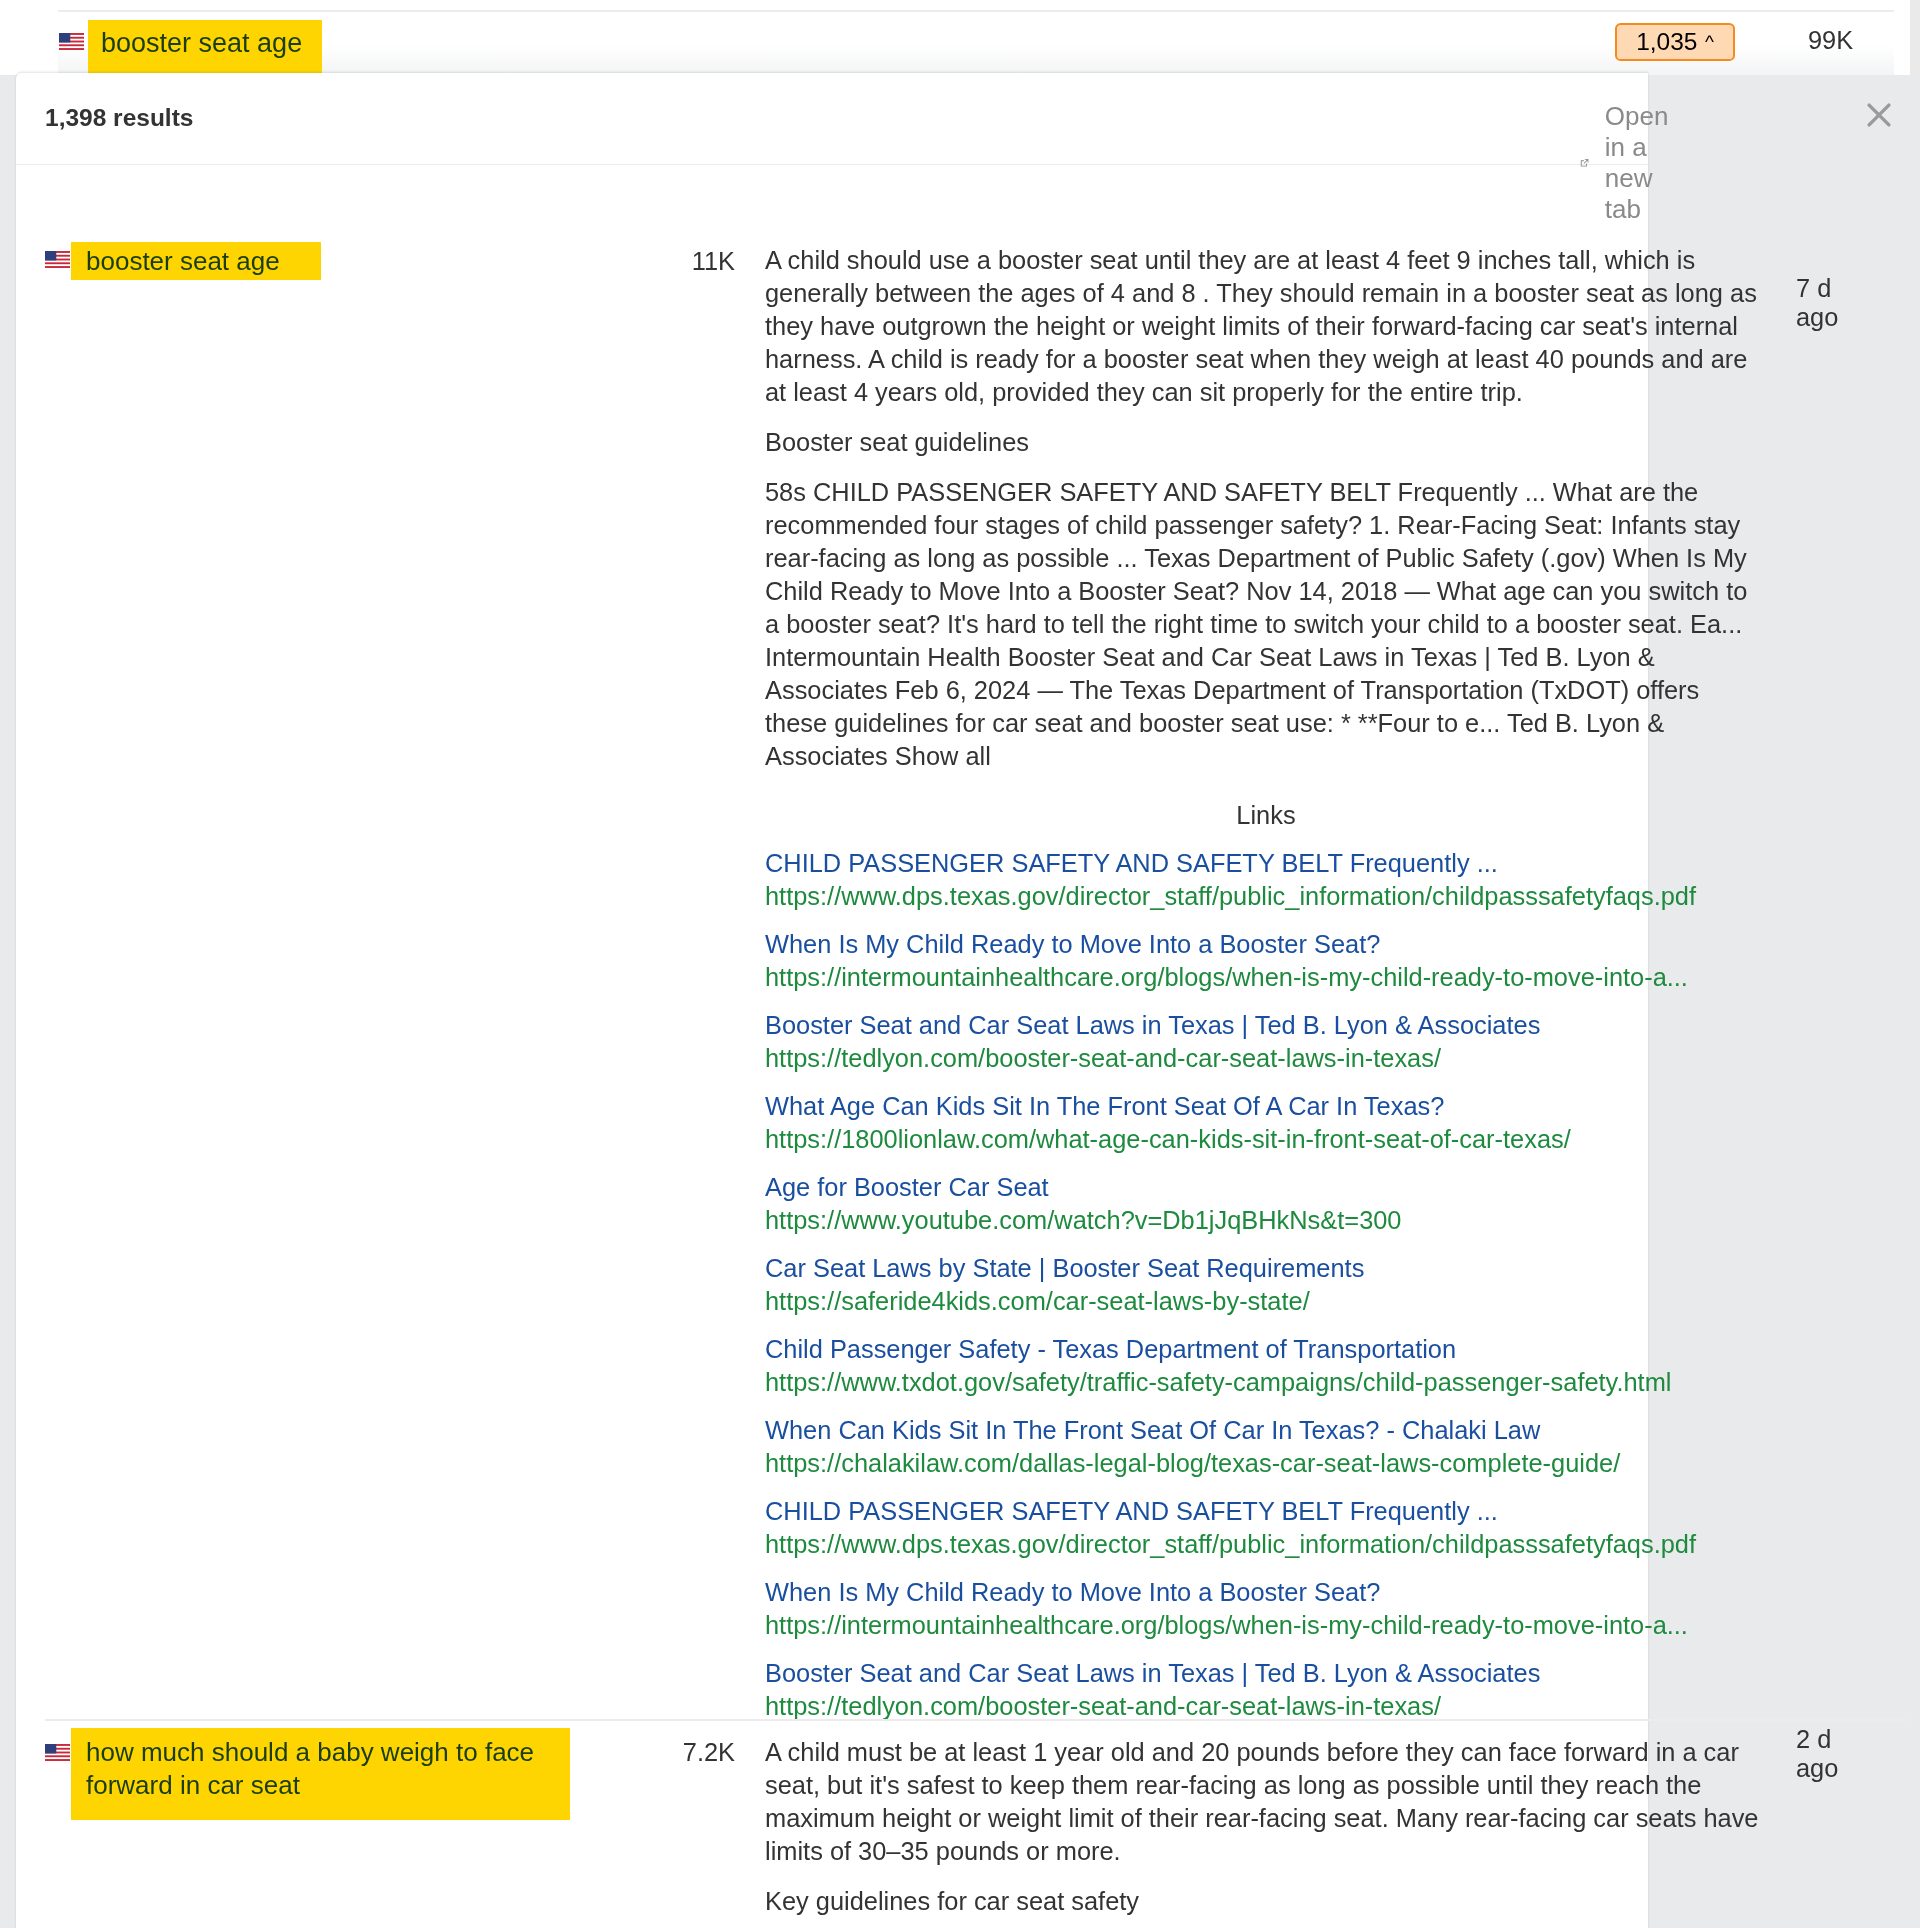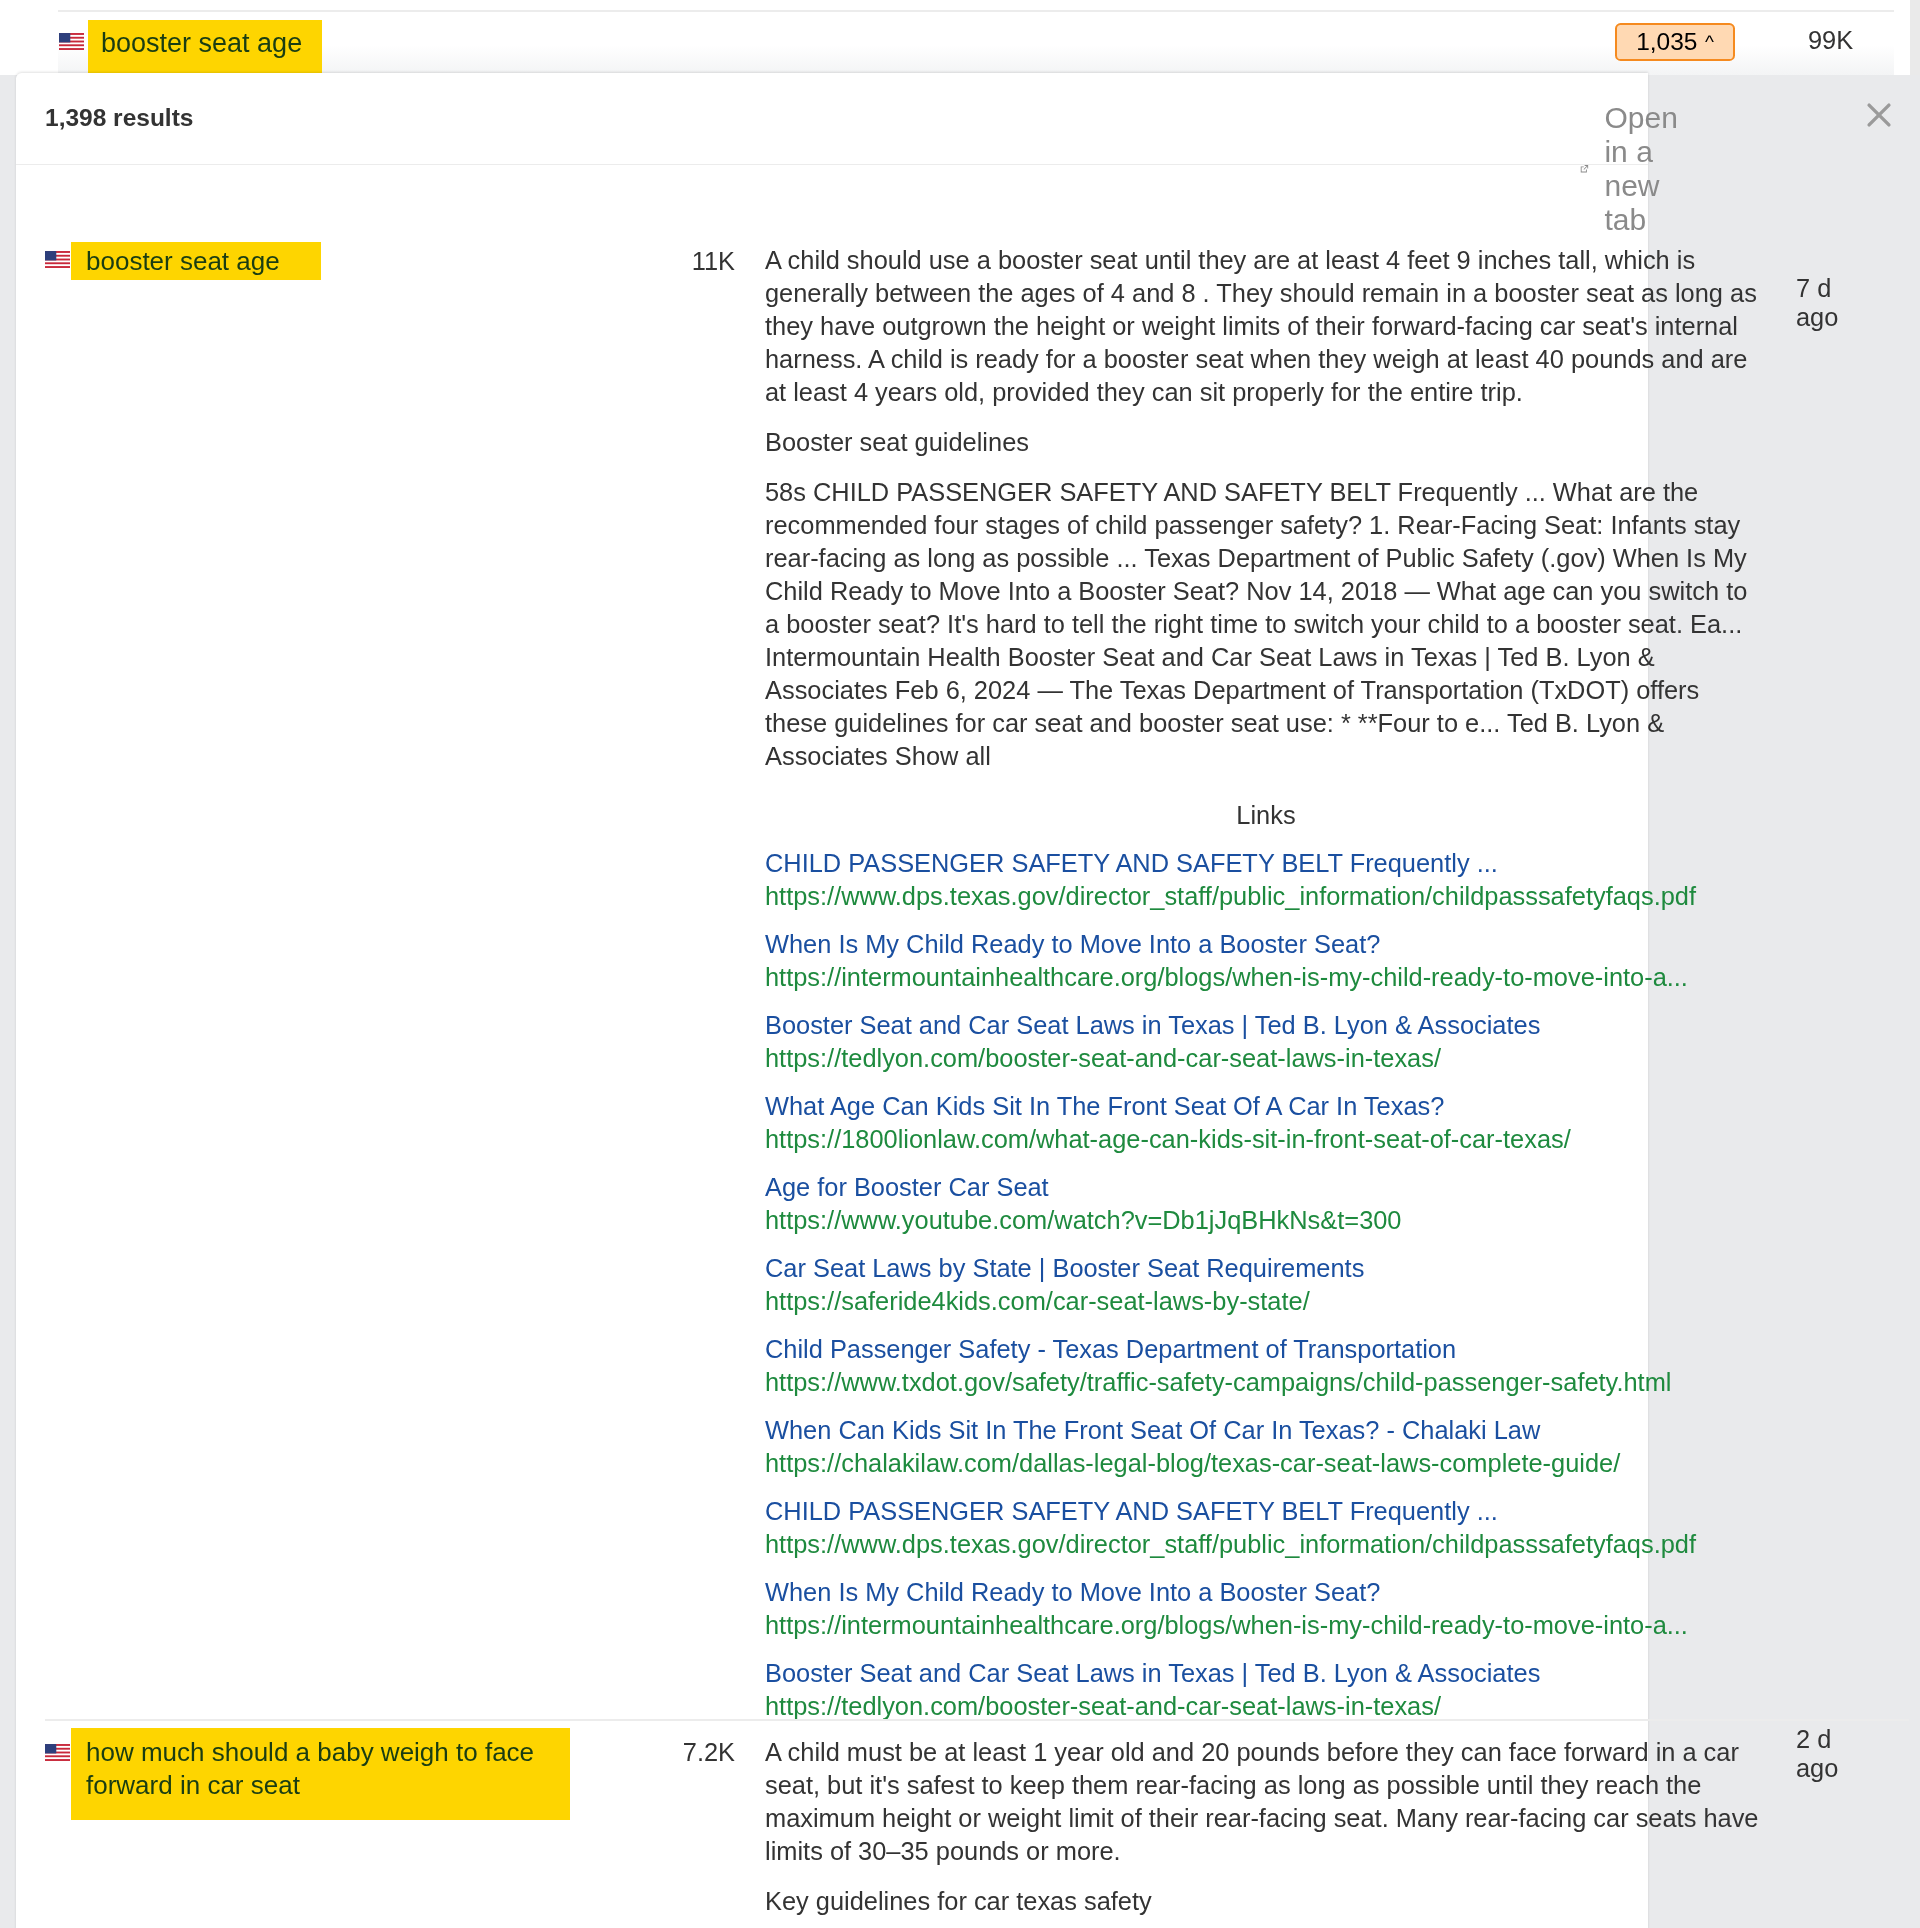--- a/index.html
+++ b/index.html
@@ -39,21 +39,21 @@
     background: #fff; border-top-left-radius: 5.6px;
     box-shadow: 0 -0.9px 2.8px rgba(0,0,0,0.12);
   }
   .panel-header {
     position: absolute; left: 0; top: 0; width: 100%; height: 91px;
     border-bottom: 1.9px solid #ececec;
   }
   .results-count { position: absolute; left: 29px; top: 31px; font-size: 24.5px; font-weight: bold; color: #333; }
   .open-new-tab {
     position: absolute; left: 1563px; top: 28px; display: flex; align-items: center; gap: 15px;
-    color: #8a8a8a; font-size: 30px; cursor: pointer;
+    color: #8a8a8a; font-size: 26px; cursor: pointer;
   }
   .close-btn { position: absolute; left: 1846px; top: 24.5px; width: 34px; height: 34px; cursor: pointer; }
 
   .table-head {
     position: absolute; left: 0; top: 93px; width: 100%; height: 62px;
     border-bottom: 1.9px solid #ececec; font-weight: bold; font-size: 23.5px; color: #333;
   }
   .th { position: absolute; top: 19px; }
   .row-divider { position: absolute; left: 29px; width: 1864px; height: 1.9px; background: #ececec; }
   .flag { position: absolute; width: 25.4px; height: 17px; }
@@ -191,18 +191,18 @@
           <rect y="8" width="27" height="2"></rect>
           <rect y="12" width="27" height="2"></rect>
           <rect y="16" width="27" height="2"></rect>
         </g>
       <rect width="12" height="10" fill="#2d3f7c"></rect>
     </svg>
     <div class="query-chip" style="left:55px; top:1655px; width:499px; height:92px; padding-top:7.5px;">how much should a baby weigh to face forward in car seat</div>
     <div class="vol" style="left:625px; top:1665px;">7.2K</div>
     <div class="overview" style="left:749px; top:1663px;">
       <p>A child must be at least 1 year old and 20 pounds before they can face forward in a car seat, but it's safest to keep them rear-facing as long as possible until they reach the maximum height or weight limit of their rear-facing seat. Many rear-facing car seats have limits of 30–35 pounds or more.</p>
-      <p>Key guidelines for car texas safety</p>
+      <p>Key guidelines for car seat safety</p>
     </div>
     <div class="updated" style="left:1780px; top:1625px;">2 d ago</div>
   </div>
 </div>
 
 
 </body></html>

